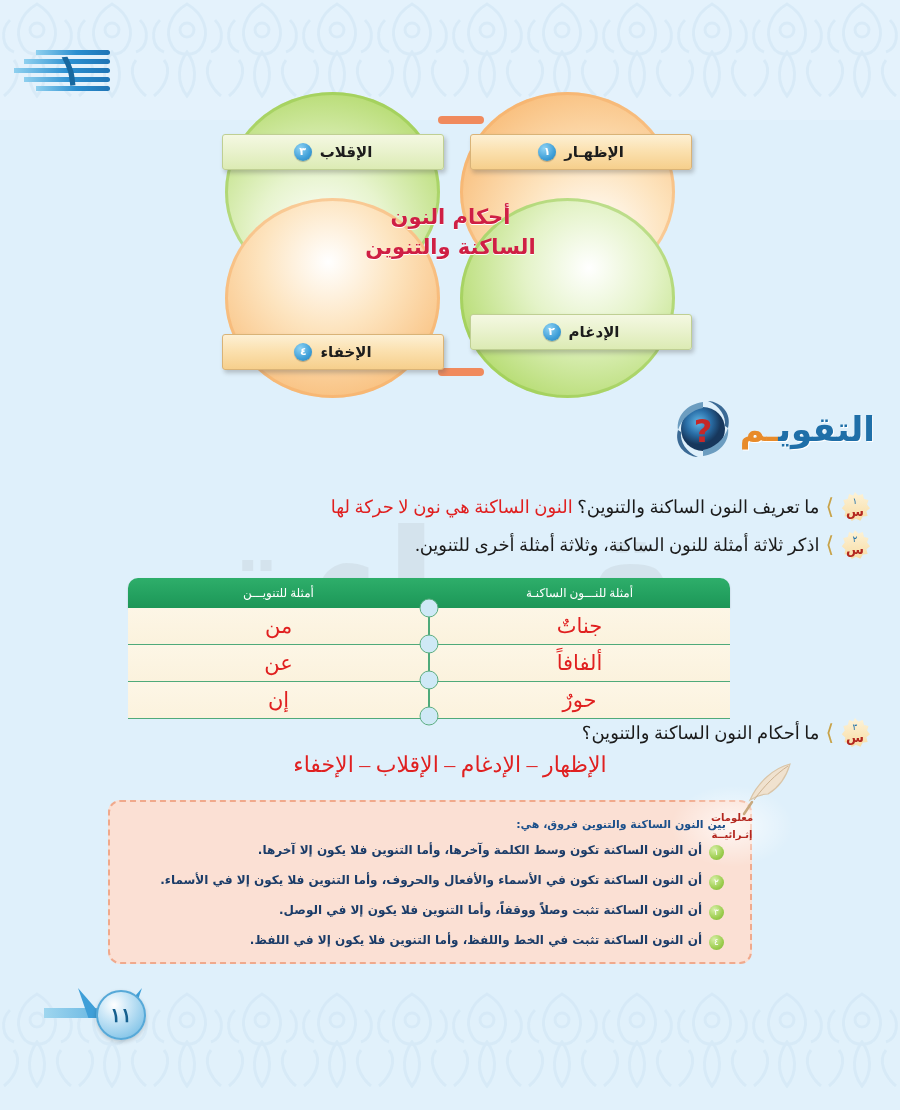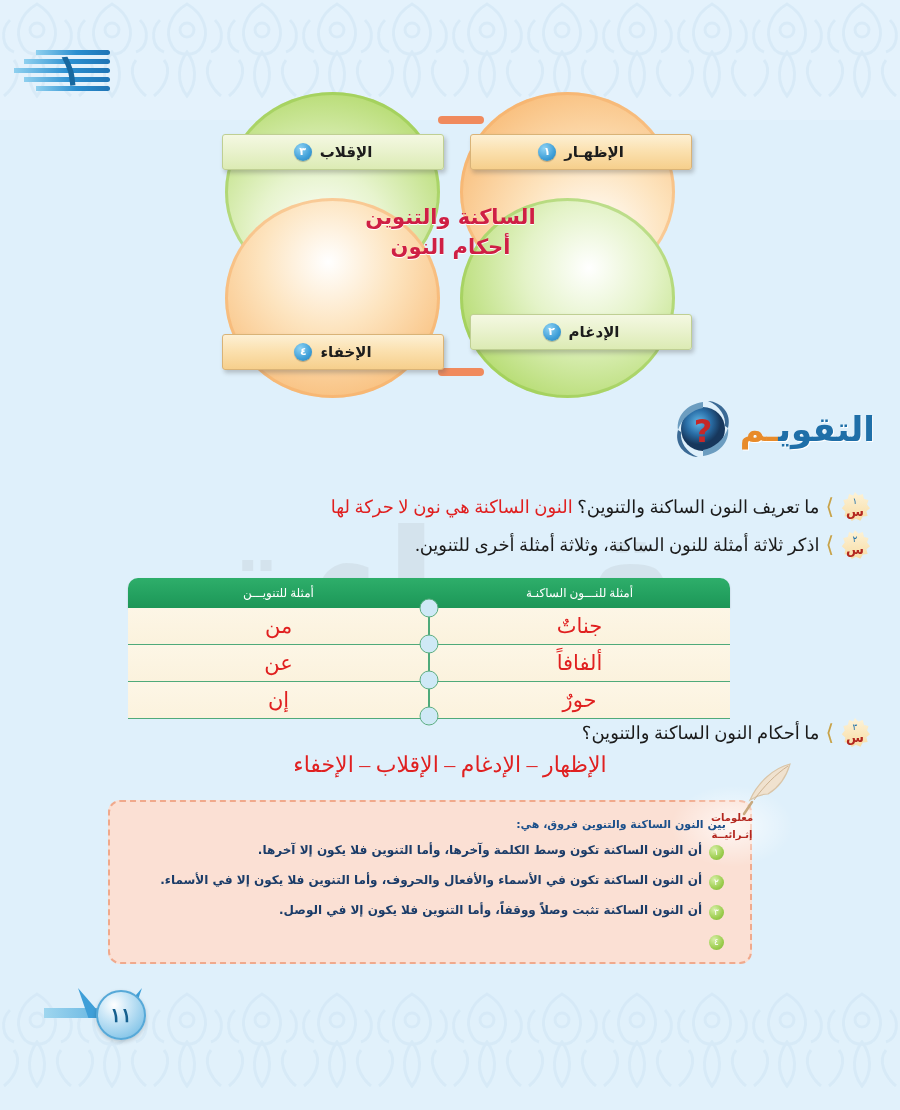--- a/index.html
+++ b/index.html
@@ -356,22 +356,22 @@
   <div class="connector c-bottom"></div>
   <div class="connector c-right"></div>
   <div class="connector c-left"></div>
 
   <div class="ellipse el-3"></div>
   <div class="ellipse el-4"></div>
   <div class="ellipse el-1"></div>
   <div class="ellipse el-2"></div>
 
   <div class="diagram-title">
+    <div>أحكام النون</div>
     <div>الساكنة والتنوين</div>
-    <div>أحكام النون</div>
   </div>
 
   <div class="node-label orange nl-1">
     <span>الإظهـار</span>
     <span class="node-num">١</span>
   </div>
   <div class="node-label green nl-2">
     <span>الإدغام</span>
     <span class="node-num">٢</span>
   </div>
@@ -497,20 +497,21 @@
   <div class="info-item" id="info-2">
     <span class="bullet">٢</span>
     <span class="info-text">أن النون الساكنة تكون في الأسماء والأفعال والحروف، وأما التنوين فلا يكون إلا في الأسماء.</span>
   </div>
   <div class="info-item" id="info-3">
     <span class="bullet">٣</span>
     <span class="info-text">أن النون الساكنة تثبت وصلاً ووقفاً، وأما التنوين فلا يكون إلا في الوصل.</span>
   </div>
   <div class="info-item" id="info-4">
     <span class="bullet">٤</span>
+    <span class="info-text">أن النون الساكنة تثبت في الخط واللفظ، وأما التنوين فلا يكون إلا في اللفظ.</span>
   </div>
 </div>
 
 <div id="page-number">
   <div class="wing"></div>
   <div class="leaf-l"></div>
   <div class="leaf-r"></div>
   <div class="pg-circle">١١</div>
 </div>
 

